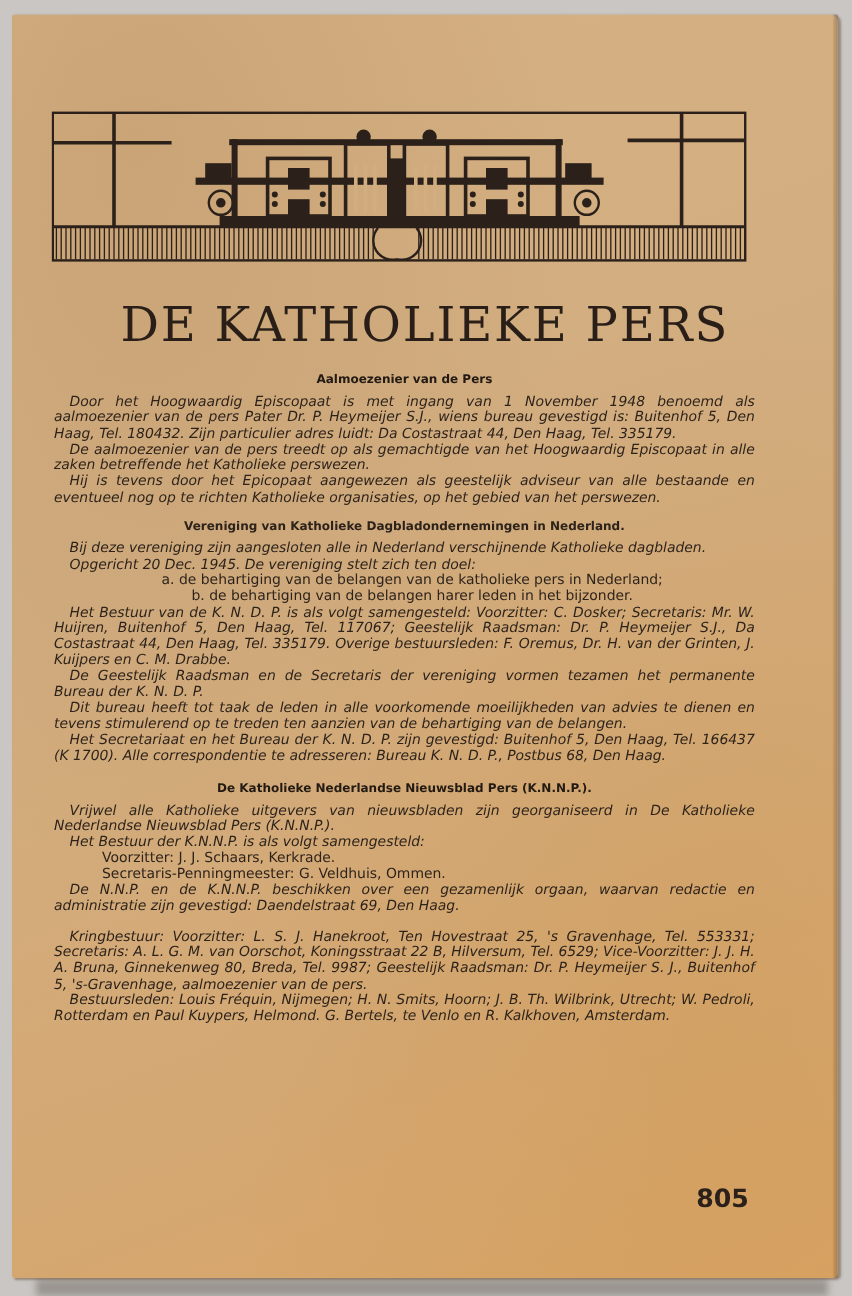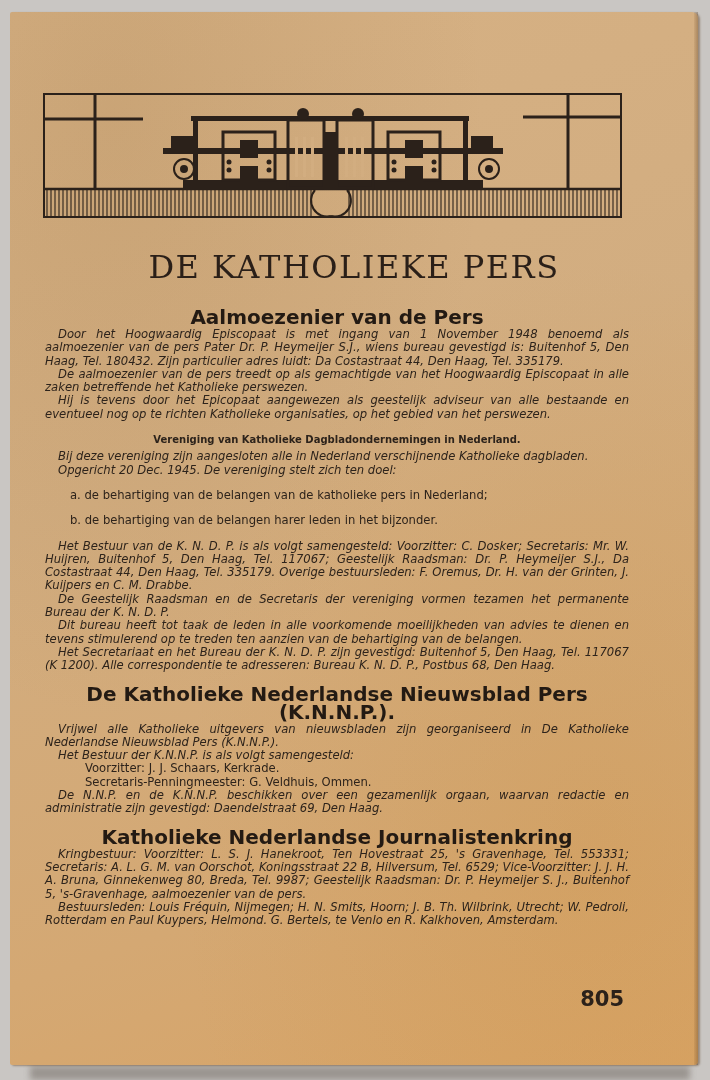--- a/index.html
+++ b/index.html
@@ -28,40 +28,40 @@
     background:linear-gradient(90deg, rgba(120,80,40,0.1), rgba(90,60,30,0.35));
   }
   .header-art {
     position:absolute; left:33px; top:80px; width:580px; height:130px;
   }
   .header-art svg { width:100%; height:100%; display:block; }
   .main-title {
     position:absolute; left:0; width:100%; top:236px;
     text-align:center;
     font-family:"DejaVu Serif", serif;
-    font-size:32px; letter-spacing:1.5px; color:#2a1f18;
+    font-size:40px; letter-spacing:1.5px; color:#2a1f18;
     margin:0; font-weight:normal;
   }
   .content {
     position:absolute; left:35px; top:296px; width:584px;
     font-size:11.6px; line-height:13.3px;
     font-family:"DejaVu Sans", sans-serif;
     color:#2d231b;
   }
   .section-title {
-    text-align:center; font-weight:bold; font-size:20px; line-height:18px;
+    text-align:center; font-weight:bold; font-size:10px; line-height:18px;
     margin:0 0 2px 0; color:#231a13;
   }
   .section-sub {
     text-align:center; font-weight:bold; font-size:10px; margin:0 0 4px 0;
   }
   .para {
     margin:0; text-align:justify; text-indent:13px;font-style:italic;
   }
-  .list-item { margin:12px; padding-left:13px; }
+  .list-item { margin:0; padding-left:13px;text-align:center; }
   .indented { margin:0; padding-left:40px; }
   .sec { margin-bottom:12px; }
   .page-number {
     position:absolute; right:74px; top:975px;
     font-size:21px; font-weight:bold; color:#2b211a;
   }
 </style>
 </head>
 <body>
 
@@ -290,33 +290,32 @@
 
     <div class="sec">
       <p class="section-sub">Vereniging van Katholieke Dagbladondernemingen in Nederland.</p>
       <p class="para">Bij deze vereniging zijn aangesloten alle in Nederland verschijnende Katholieke dagbladen.</p>
       <p class="para">Opgericht 20 Dec. 1945. De vereniging stelt zich ten doel:</p>
       <p class="list-item">a. de behartiging van de belangen van de katholieke pers in Nederland;</p>
       <p class="list-item">b. de behartiging van de belangen harer leden in het bijzonder.</p>
       <p class="para">Het Bestuur van de K. N. D. P. is als volgt samengesteld: Voorzitter: C. Dosker; Secretaris: Mr. W. Huijren, Buitenhof 5, Den Haag, Tel. 117067; Geestelijk Raadsman: Dr. P. Heymeijer S.J., Da Costastraat 44, Den Haag, Tel. 335179. Overige bestuursleden: F. Oremus, Dr. H. van der Grinten, J. Kuijpers en C. M. Drabbe.</p>
       <p class="para">De Geestelijk Raadsman en de Secretaris der vereniging vormen tezamen het permanente Bureau der K. N. D. P.</p>
       <p class="para">Dit bureau heeft tot taak de leden in alle voorkomende moeilijkheden van advies te dienen en tevens stimulerend op te treden ten aanzien van de behartiging van de belangen.</p>
-      <p class="para">Het Secretariaat en het Bureau der K. N. D. P. zijn gevestigd: Buitenhof 5, Den Haag, Tel. 117067 (K 1200). Alle correspondentie te adresseren: Bureau K. N. D. P., Postbus 68, Den Haag.</p>
+      <p class="para">Het Secretariaat en het Bureau der K. N. D. P. zijn gevestigd: Buitenhof 5, Den Haag, Tel. 166437 (K 1700). Alle correspondentie te adresseren: Bureau K. N. D. P., Postbus 68, Den Haag.</p>
     </div>
 
     <div class="sec">
       <h2 class="section-title">De Katholieke Nederlandse Nieuwsblad Pers (K.N.N.P.).</h2>
       <p class="para">Vrijwel alle Katholieke uitgevers van nieuwsbladen zijn georganiseerd in De Katholieke Nederlandse Nieuwsblad Pers (K.N.N.P.).</p>
       <p class="para">Het Bestuur der K.N.N.P. is als volgt samengesteld:</p>
       <p class="indented">Voorzitter: J. J. Schaars, Kerkrade.</p>
       <p class="indented">Secretaris-Penningmeester: G. Veldhuis, Ommen.</p>
       <p class="para">De N.N.P. en de K.N.N.P. beschikken over een gezamenlijk orgaan, waarvan redactie en administratie zijn gevestigd: Daendelstraat 69, Den Haag.</p>
     </div>
 
     <div class="sec">
-      <h2 class="section-title">Katholieke Nederlandse Journalistenkring</h2>
       <p class="para">Kringbestuur: Voorzitter: L. S. J. Hanekroot, Ten Hovestraat 25, 's Gravenhage, Tel. 553331; Secretaris: A. L. G. M. van Oorschot, Koningsstraat 22 B, Hilversum, Tel. 6529; Vice-Voorzitter: J. J. H. A. Bruna, Ginnekenweg 80, Breda, Tel. 9987; Geestelijk Raadsman: Dr. P. Heymeijer S. J., Buitenhof 5, 's-Gravenhage, aalmoezenier van de pers.</p>
       <p class="para">Bestuursleden: Louis Fréquin, Nijmegen; H. N. Smits, Hoorn; J. B. Th. Wilbrink, Utrecht; W. Pedroli, Rotterdam en Paul Kuypers, Helmond. G. Bertels, te Venlo en R. Kalkhoven, Amsterdam.</p>
     </div>
   </div>
 
   <div class="page-number">805</div>
 </div>
 
 </body></html>

